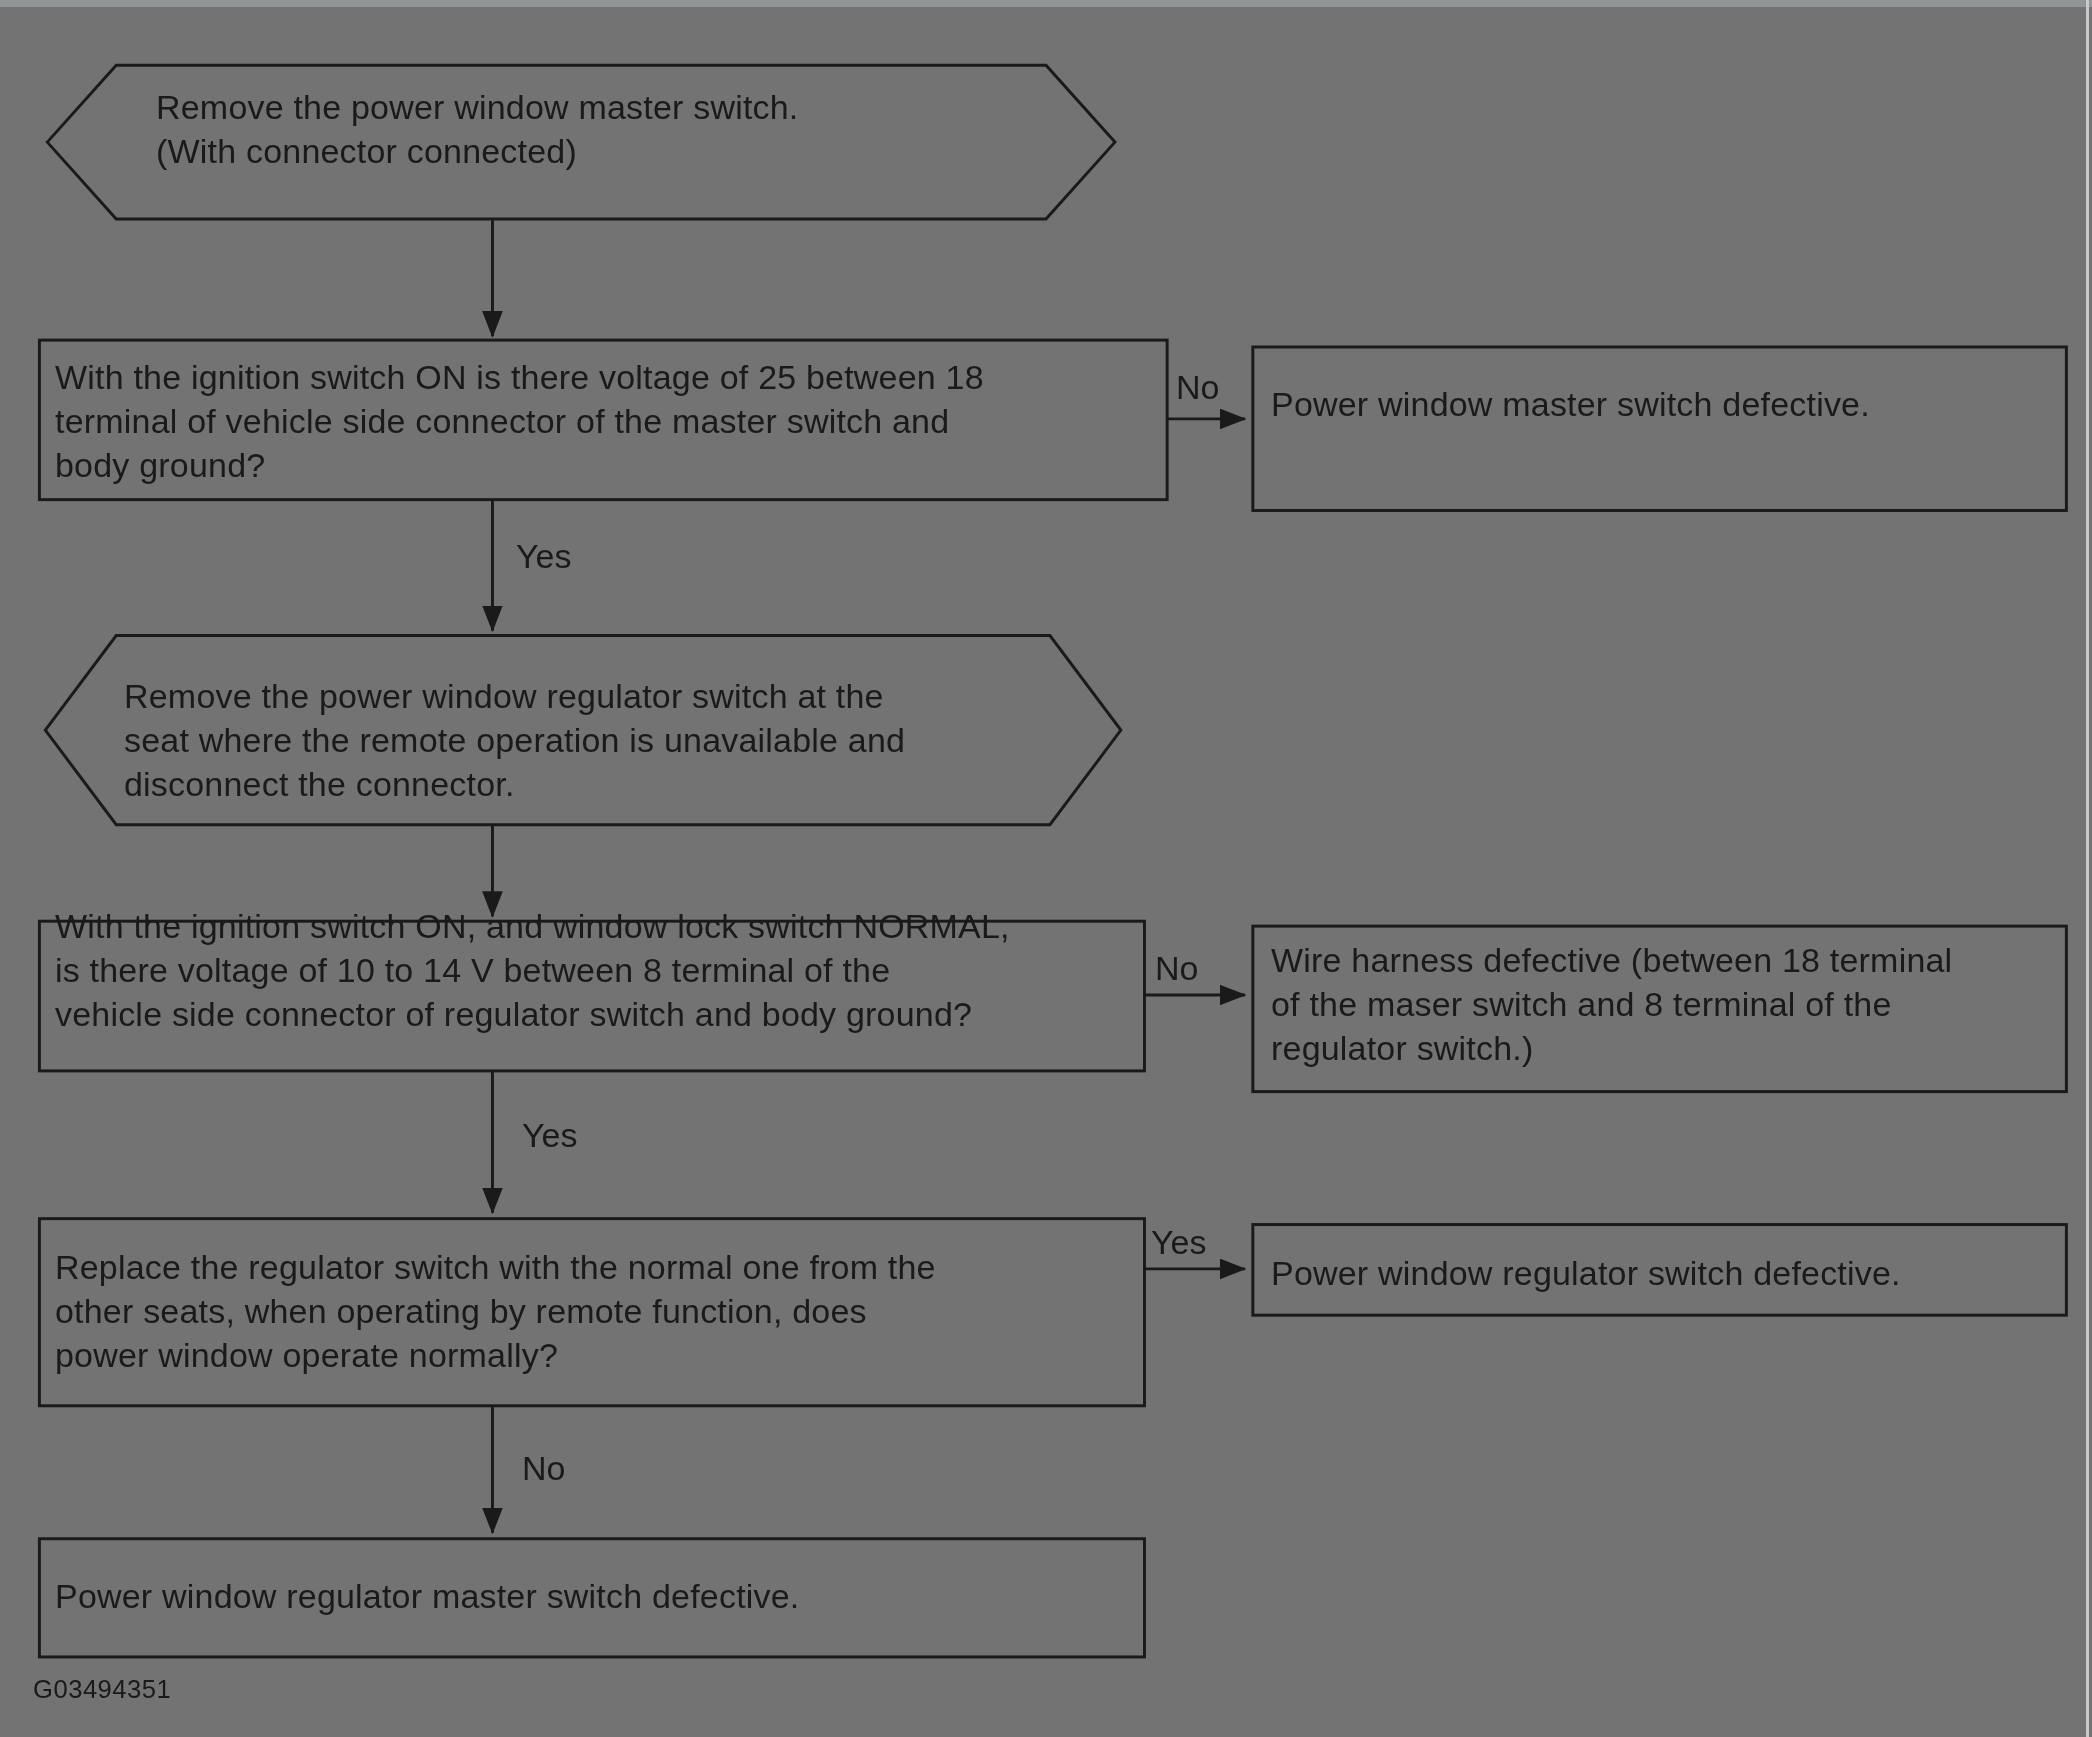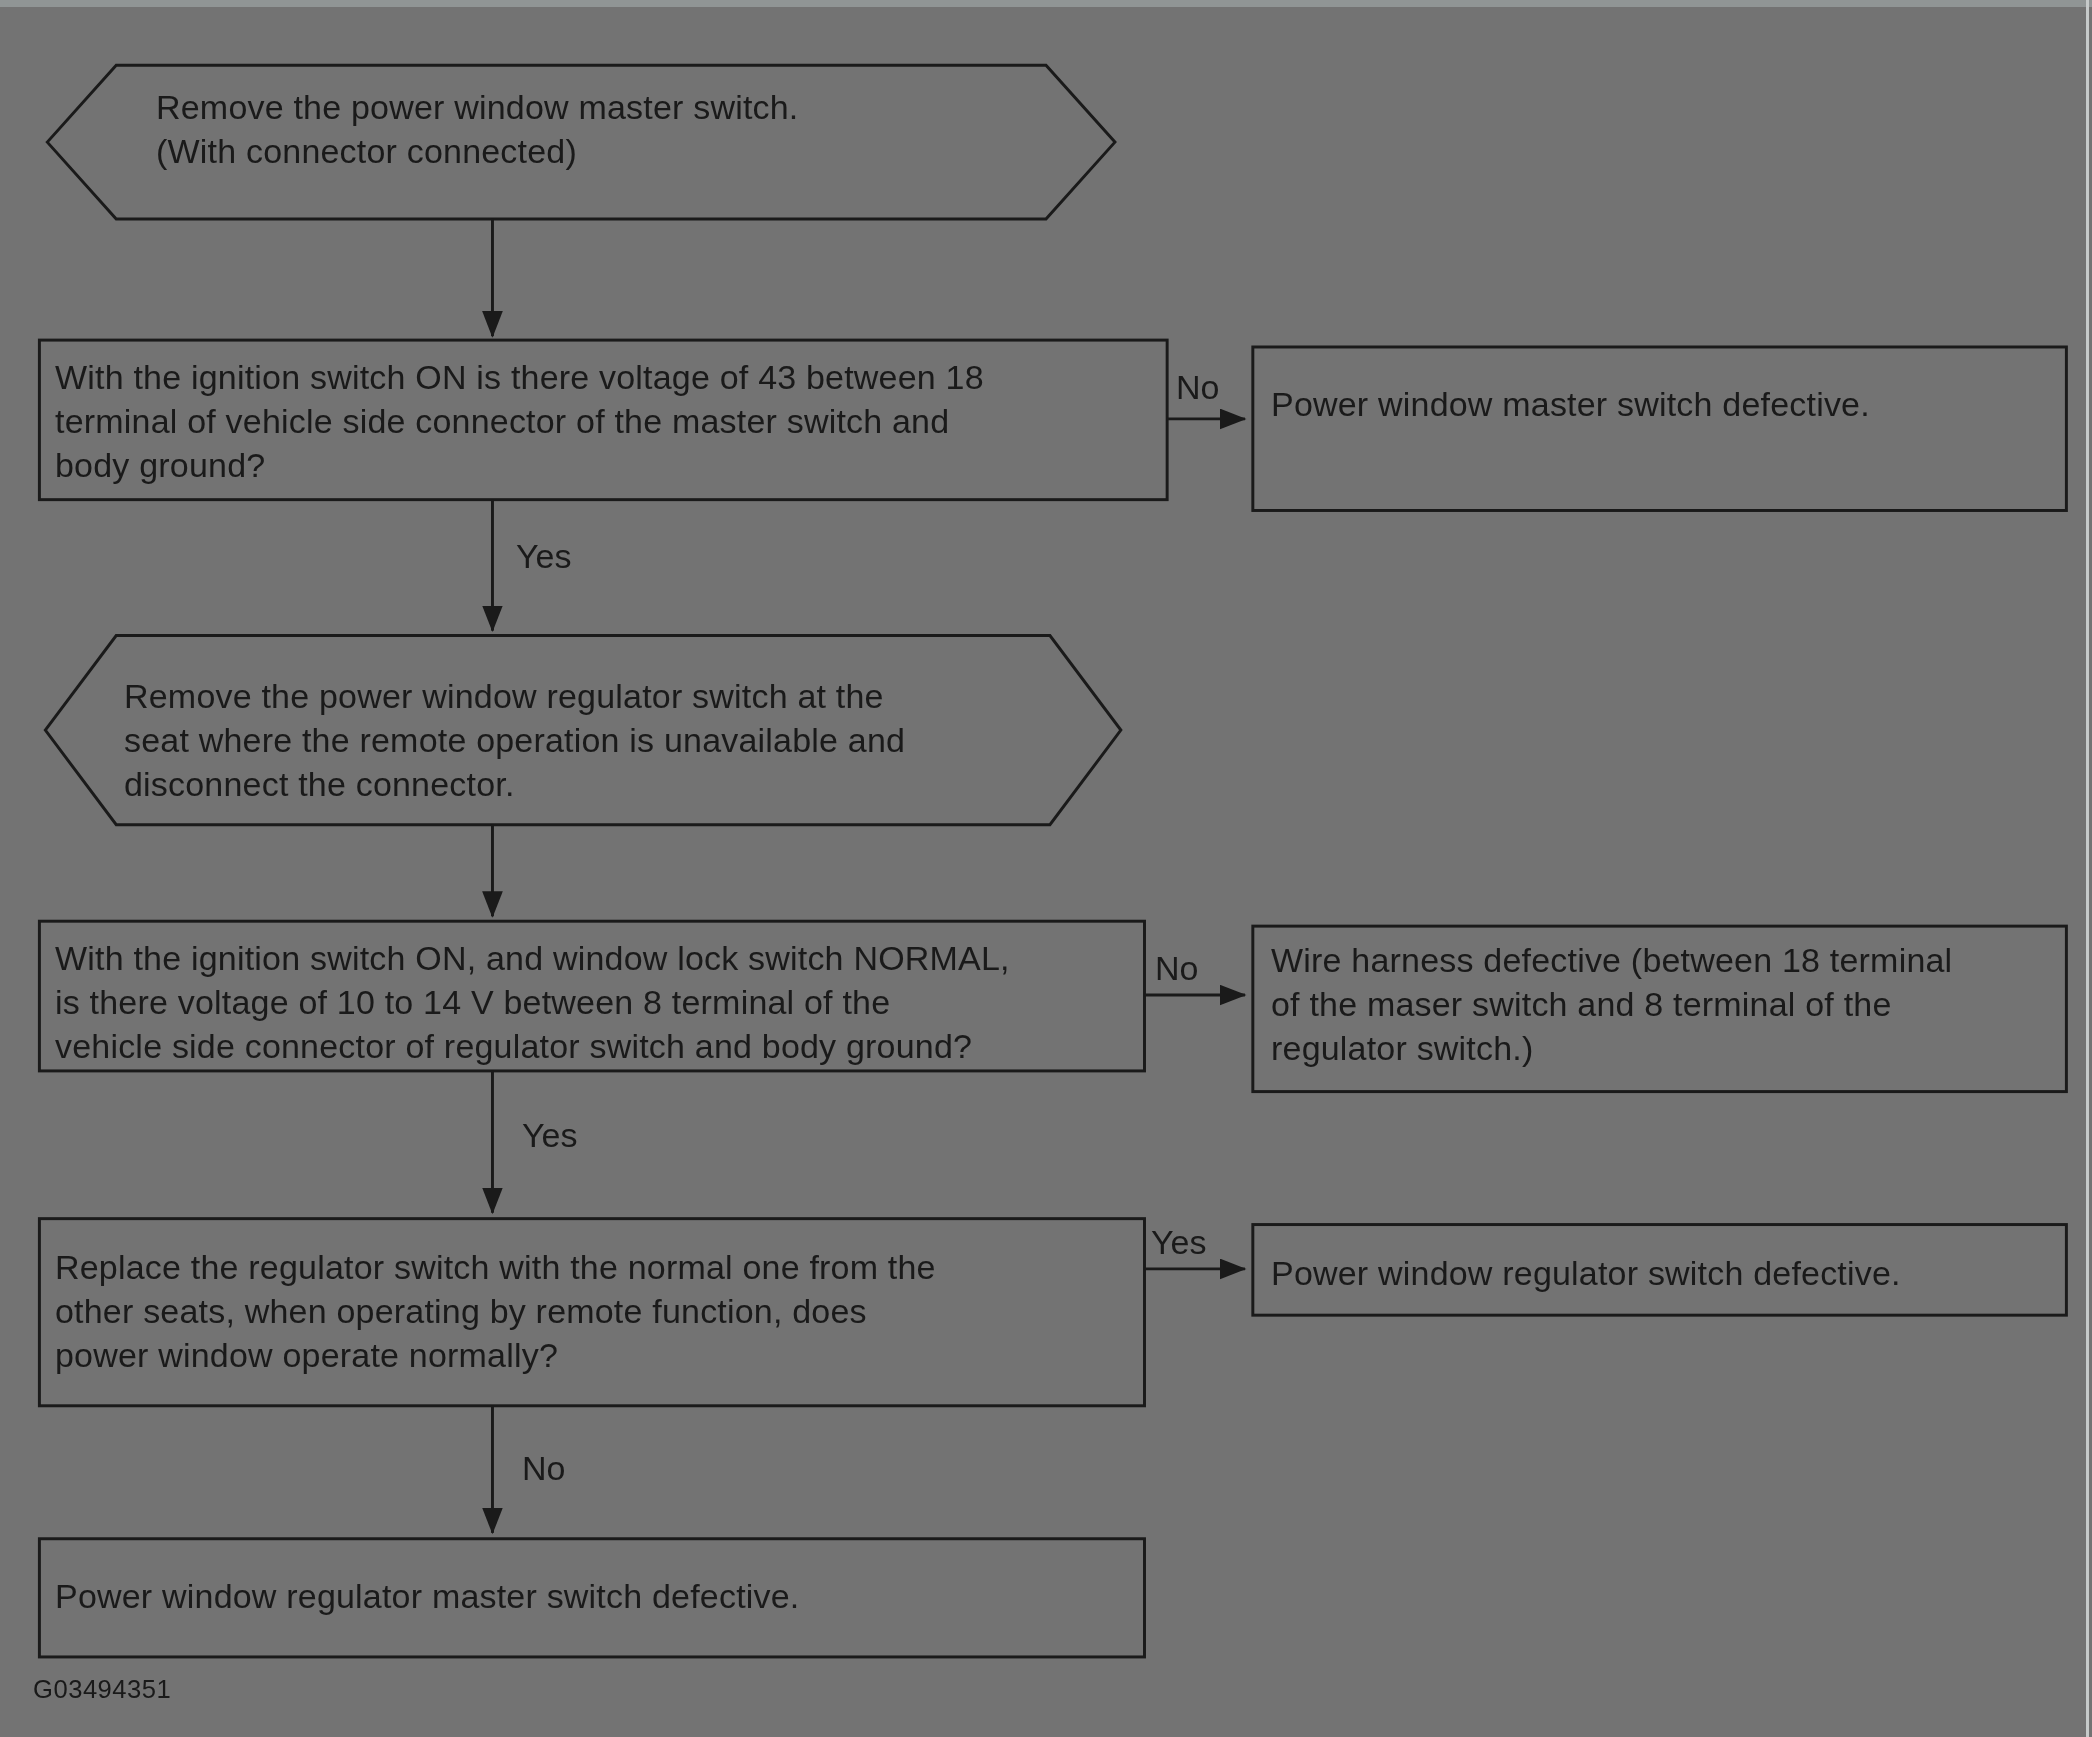--- a/index.html
+++ b/index.html
@@ -88,31 +88,31 @@
       <line x1="1162" y1="1010" x2="1264" y2="1010" marker-end="url(#ah)"></line>
       <line x1="500" y1="1087" x2="500" y2="1231" marker-end="url(#ah)"></line>
       <line x1="1162" y1="1288" x2="1264" y2="1288" marker-end="url(#ah)"></line>
       <line x1="500" y1="1427" x2="500" y2="1556" marker-end="url(#ah)"></line>
     </g>
   </svg>
 
   <div class="node-text" style="left:156px; top:85px;  width:936px">Remove the power window master switch.
 (With connector connected)</div>
 
-  <div class="node-text" style="left:55px;  top:355px; width:1093px">With the ignition switch ON is there voltage of 43 between 18
+  <div class="node-text" style="left:55px;  top:355px; width:1093px">With the ignition switch ON is there voltage of 25 between 18
 terminal of vehicle side connector of the master switch and
 body ground?</div>
 
   <div class="node-text" style="left:124px; top:674px; width:946px">Remove the power window regulator switch at the
 seat where the remote operation is unavailable and
 disconnect the connector.</div>
 
   <div class="node-text" style="left:1271px; top:382px; width:788px">Power window master switch defective.</div>
 
-  <div class="node-text" style="left:55px;  top:936px; width:1084px">With the ignition switch ON, and window lock switch NORMAL,
+  <div class="node-text" style="left:55px;  top:904px; width:1084px">With the ignition switch ON, and window lock switch NORMAL,
 is there voltage of 10 to 14 V between 8 terminal of the
 vehicle side connector of regulator switch and body ground?</div>
 
   <div class="node-text" style="left:1271px; top:938px; width:788px">Wire harness defective (between 18 terminal
 of the maser switch and 8 terminal of the
 regulator switch.)</div>
 
   <div class="node-text" style="left:55px;  top:1245px; width:1084px">Replace the regulator switch with the normal one from the
 other seats, when operating by remote function, does
 power window operate normally?</div>

